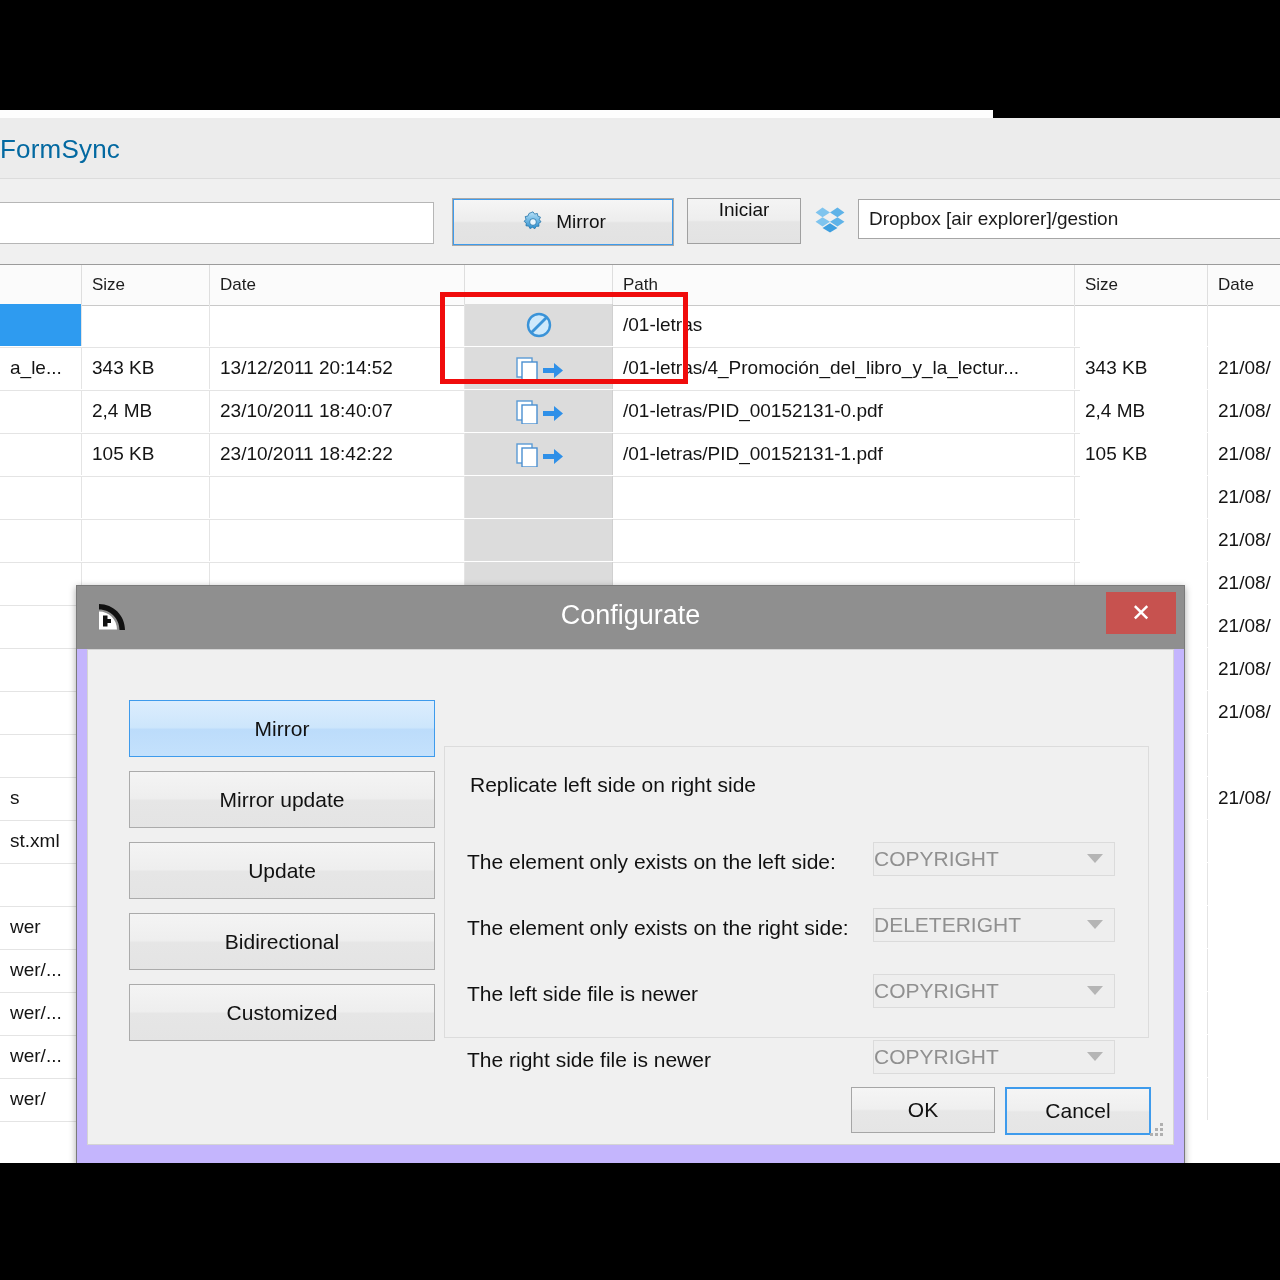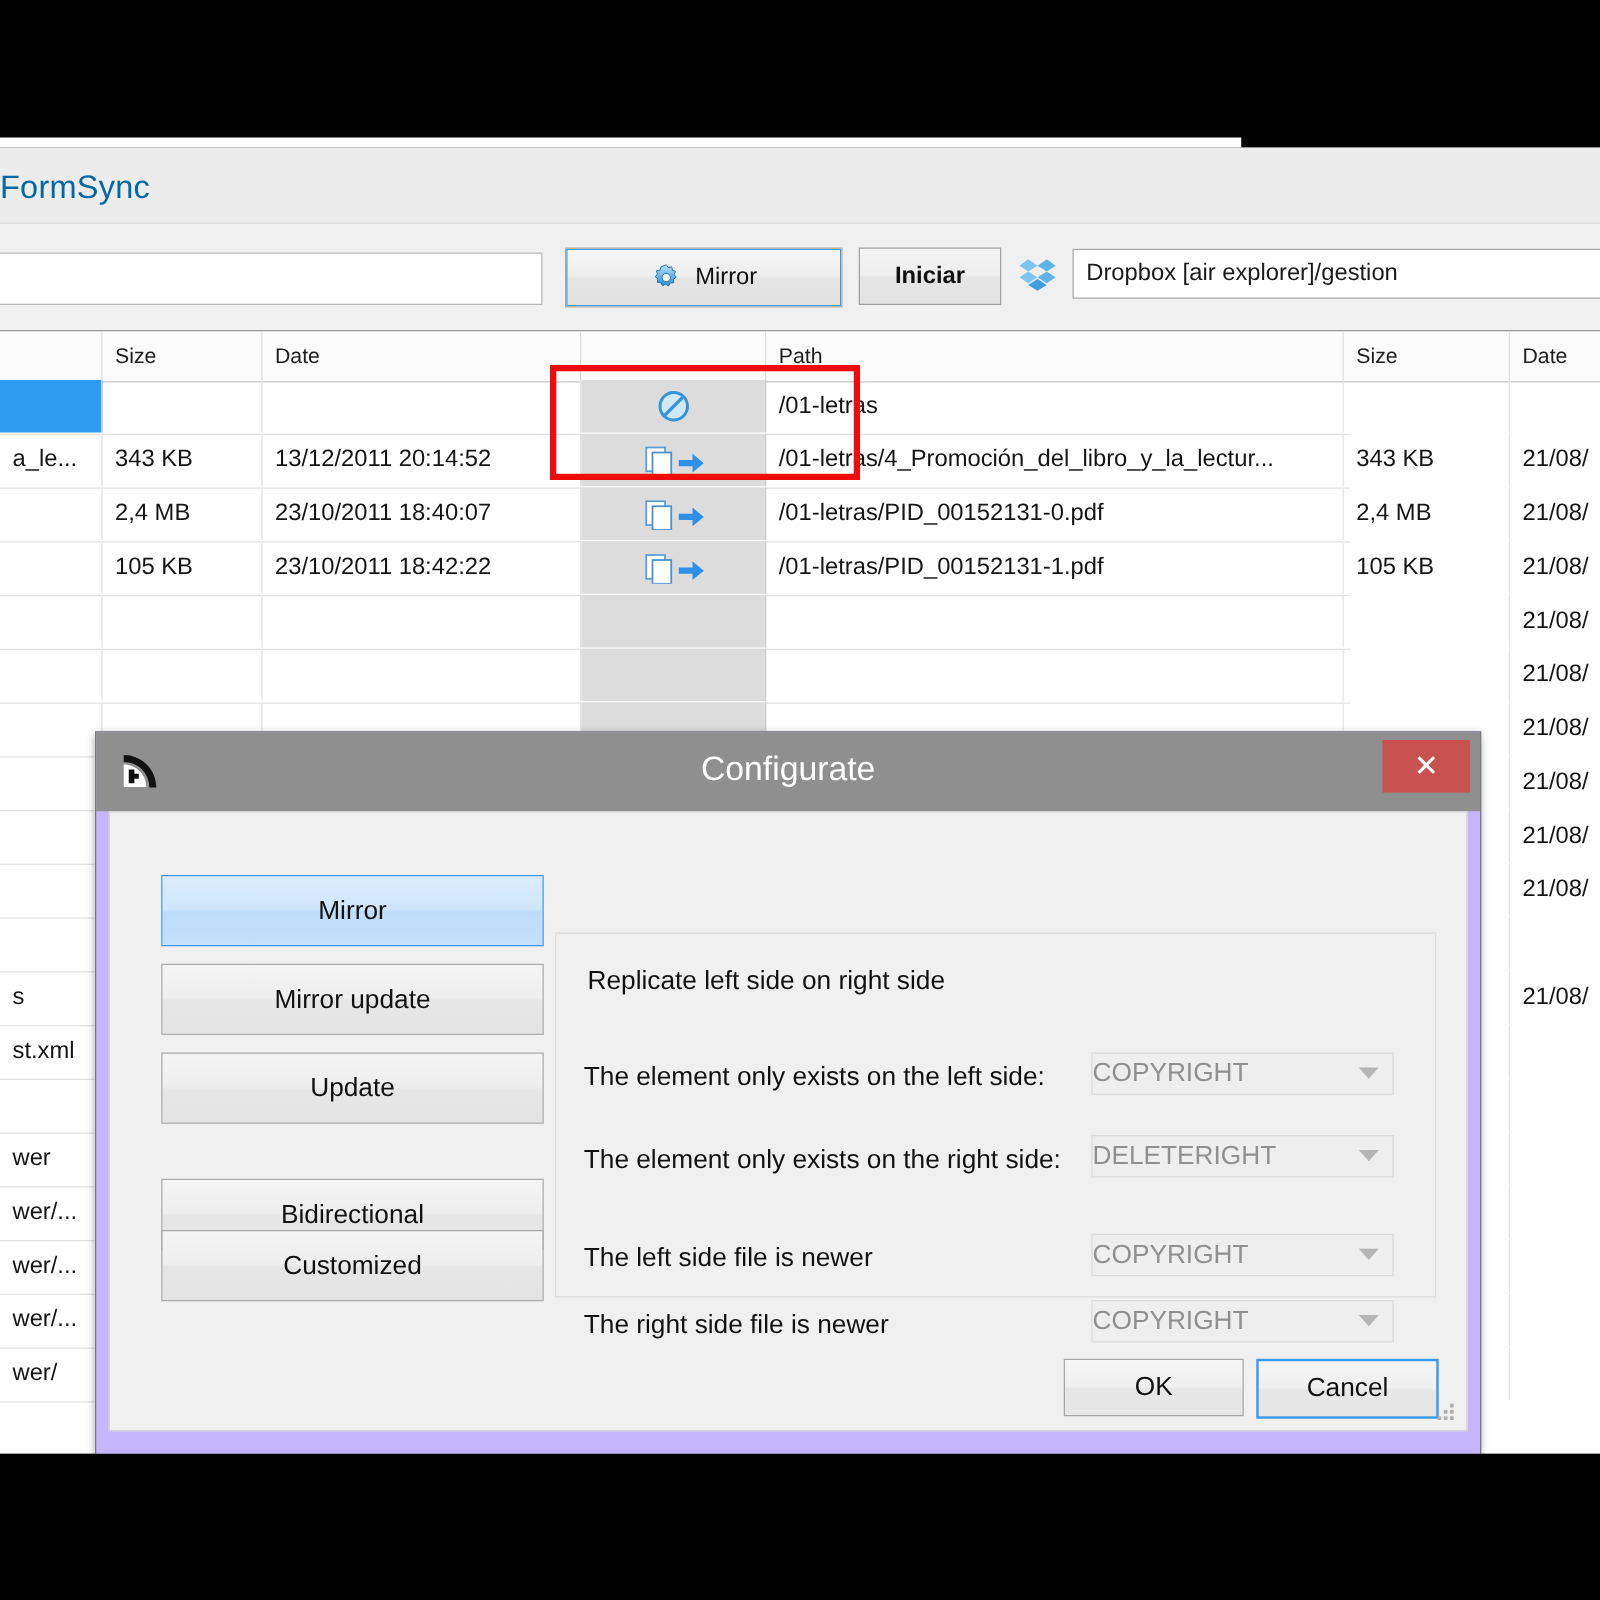--- a/index.html
+++ b/index.html
@@ -61,24 +61,23 @@
     cursor: pointer;
   }
   .btn-mirror .lbl { margin-left: 10px; }
   .gear-icon { width: 26px; height: 26px; display:block; }
   .btn-iniciar {
     position: absolute;
     left: 687px; top: 80px;
     width: 112px; height: 44px;
     background: linear-gradient(to bottom, #f4f4f4 0%, #eeeeee 48%, #e5e5e5 52%, #e3e3e3 100%);
     border: 1px solid #a0a0a0;
-    display: flex; align-items: center; justify-content: center;
+    display: flex; align-items: flex-start; justify-content: center;
     font-size: 19px; color: #111;
     cursor: pointer;
-    font-weight: bold;
   }
   .dropbox-icon {
     position: absolute;
     left: 815px; top: 88px;
     width: 30px; height: 28px;
   }
   .path-field {
     position: absolute;
     left: 858px; top: 81px;
     width: 430px; height: 40px;
@@ -555,21 +554,21 @@
         <div id="modes-host">
             <div class="mode-btn active" style="top: 50px;">
               <span>Mirror</span>
             </div>
             <div class="mode-btn" style="top: 121px; align-items: center;">
               <span>Mirror update</span>
             </div>
             <div class="mode-btn" style="top: 192px;">
               <span>Update</span>
             </div>
-            <div class="mode-btn" style="top: 263px; margin-top: 30px;">
+            <div class="mode-btn" style="top: 263px;">
               <span>Bidirectional</span>
             </div>
             <div class="mode-btn" style="top: 334px;">
               <span>Customized</span>
             </div>
           </div>
 
         <div class="settings-box">
           <div class="desc-text">Replicate left side on right side</div>
           <div id="settings-host">
@@ -580,21 +579,21 @@
                   <span class="chev"></span>
                 </div>
               </div>
               <div class="srow" style="top: 161px;">
                 <div class="slabel">The element only exists on the right side:</div>
                 <div class="combo">
                   <span>DELETERIGHT</span>
                   <span class="chev"></span>
                 </div>
               </div>
-              <div class="srow" style="top: 240px;">
+              <div class="srow" style="top: 227px;">
                 <div class="slabel">The left side file is newer</div>
                 <div class="combo">
                   <span>COPYRIGHT</span>
                   <span class="chev"></span>
                 </div>
               </div>
               <div class="srow" style="top: 293px;">
                 <div class="slabel">The right side file is newer</div>
                 <div class="combo">
                   <span>COPYRIGHT</span>

